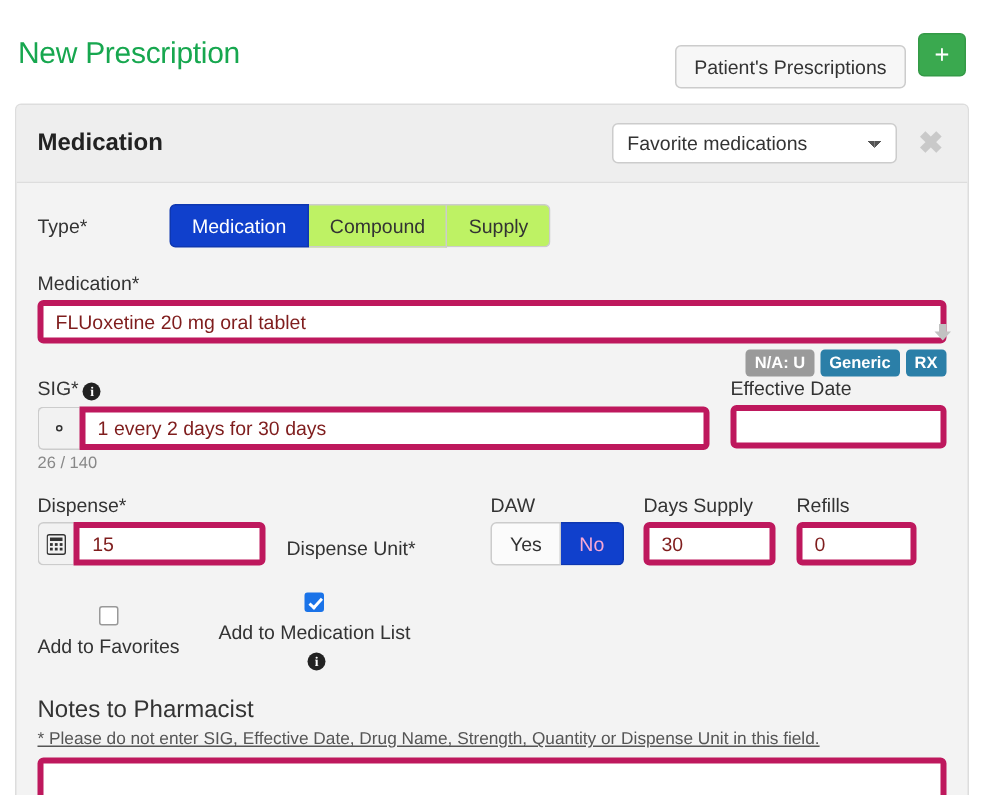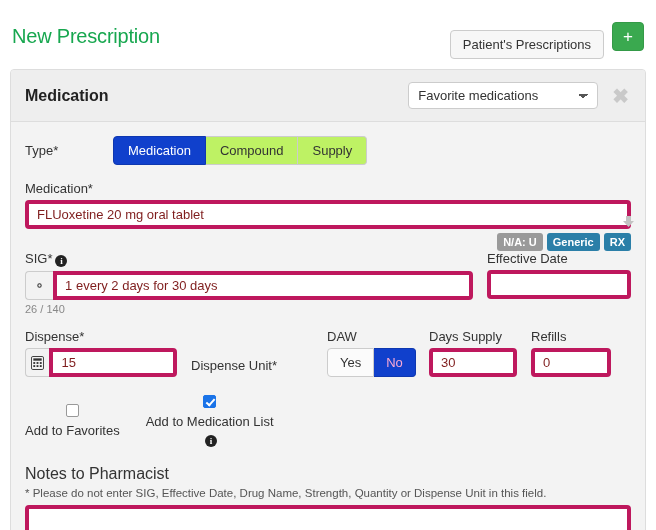--- a/index.html
+++ b/index.html
@@ -353,20 +353,21 @@
   .notes-block { margin-top: 18px; }
   .notes-title {
     font-size: 16px;
     color: #333;
     margin-bottom: 4px;
   }
   .notes-hint {
     font-size: 11.5px;
     color: #555;
     margin-bottom: 6px;
+    text-decoration: underline;
   }
   .notes-input {
     width: 100%;
     height: 30px;
   }
 </style>
 </head>
 <body>
 
 <div class="page-header">

